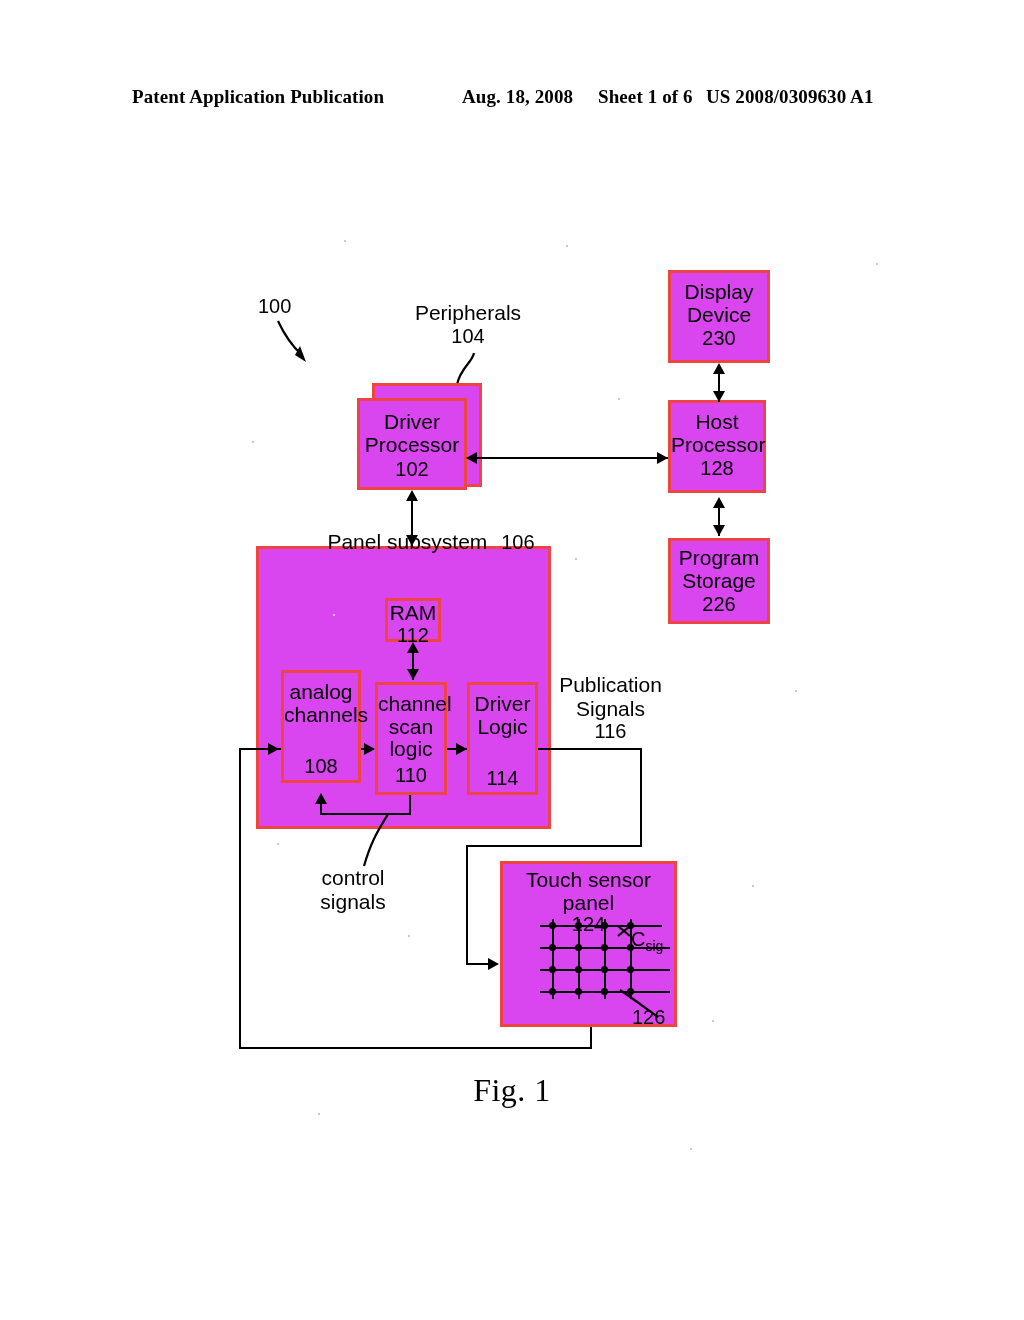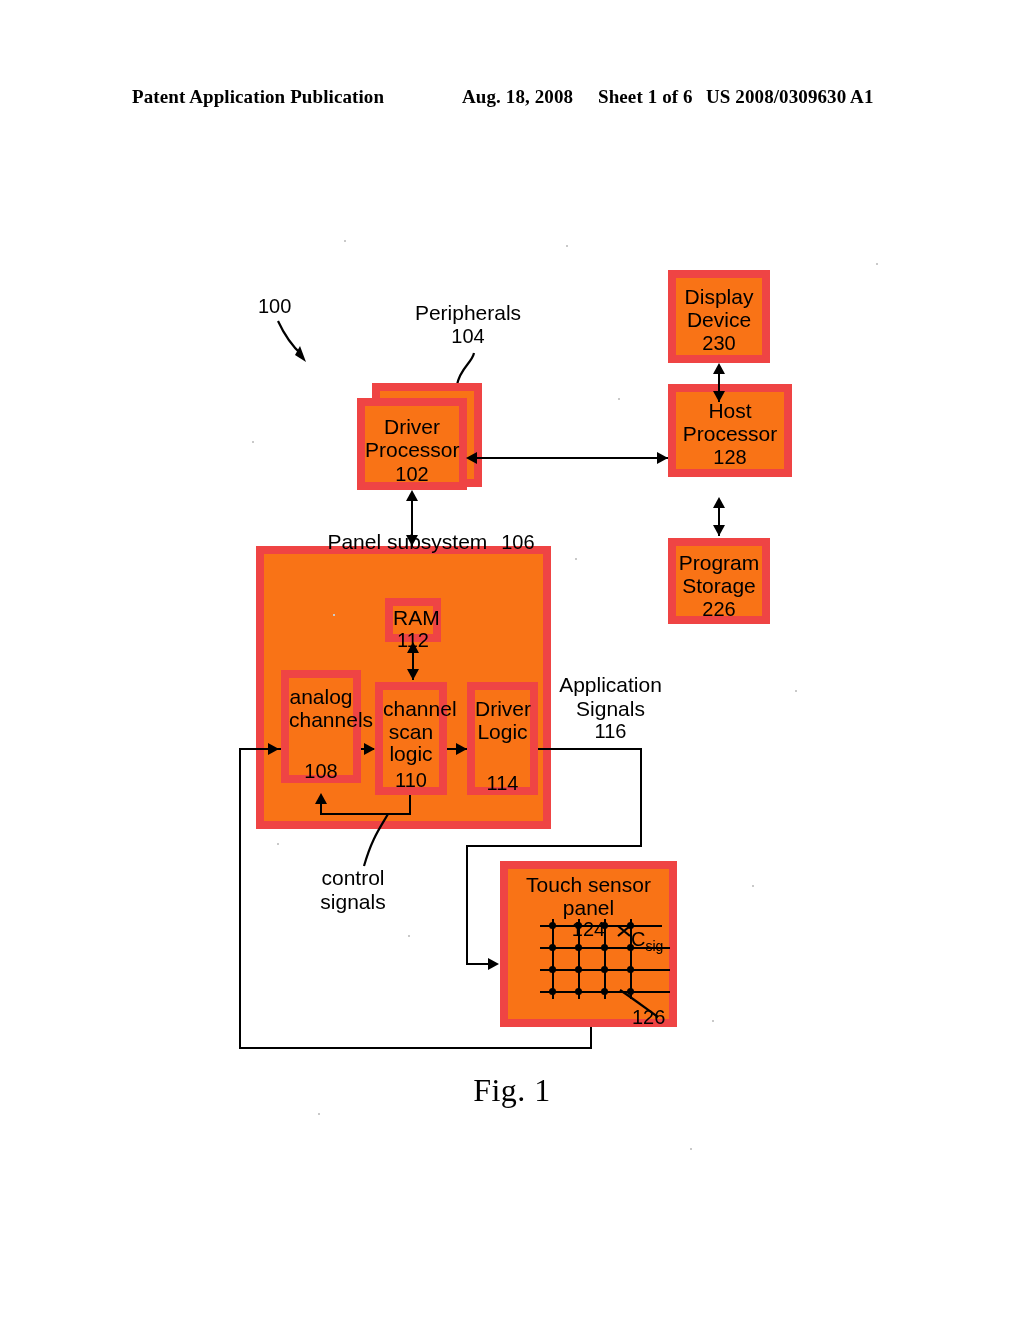--- a/index.html
+++ b/index.html
@@ -35,22 +35,22 @@
   }
   #header .h-pub   { position: absolute; left: 132px;  top: 0; }
   #header .h-date  { position: absolute; left: 462px;  top: 0; }
   #header .h-sheet { position: absolute; left: 598px;  top: 0; }
   #header .h-num   { position: absolute; left: 706px;  top: 0; }
 
   
   .box {
     position: absolute;
     box-sizing: border-box;
-    border: 8px solid #ef4444;
-    background: #f97316;
+    border: 3px solid #ef4444;
+    background: #d946ef;
     text-align: center;
     font-size: 21px;
     line-height: 1.08;
     color: #000;
   }
   .box .bl { display: block; }
   .box .ref { display: block; font-size: 20px; }
 
   .plain {
     position: absolute;
@@ -134,21 +134,21 @@
     <span class="bl">Processor</span>
     <span class="ref" style="margin-top:3px;">102</span>
   </div>
 
   <div class="box" style="left:668px; top:270px; width:102px; height:93px; padding-top:8px;">
     <span class="bl">Display</span>
     <span class="bl">Device</span>
     <span class="ref" style="margin-top:2px;">230</span>
   </div>
 
-  <div class="box" style="left:668px; top:384px; width:124px; height:93px; padding-top:8px;">
+  <div class="box" style="left:668px; top:400px; width:98px; height:93px; padding-top:8px;">
     <span class="bl">Host</span>
     <span class="bl">Processor</span>
     <span class="ref" style="margin-top:2px;">128</span>
   </div>
 
   <div class="box" style="left:668px; top:538px; width:102px; height:86px; padding-top:6px;">
     <span class="bl">Program</span>
     <span class="bl">Storage</span>
     <span class="ref" style="margin-top:2px;">226</span>
   </div>
@@ -216,21 +216,21 @@
 
   <svg class="leader" style="left:350px; top:812px; width:42px; height:56px;" viewBox="0 0 42 56">
     <path d="M38,2 C30,16 22,26 14,54" stroke="#000" stroke-width="2.2" fill="none"></path>
   </svg>
   <div class="plain" style="left:288px; top:866px; width:130px;">
     <span class="bl" style="display:block;">control</span>
     <span class="bl" style="display:block;">signals</span>
   </div>
 
   <div class="plain" style="left:548px; top:673px; width:125px;">
-    <span class="bl" style="display:block;">Application</span>
+    <span class="bl" style="display:block;">Publication</span>
     <span class="bl" style="display:block;">Signals</span>
     <span class="bl" style="display:block; font-size:20px;">116</span>
   </div>
 
   <div class="h-line" style="left:538px; top:748px; width:104px;"></div>
   <div class="v-line" style="left:640px; top:748px; height:99px;"></div>
   <div class="h-line" style="left:466px; top:845px; width:176px;"></div>
   <div class="v-line" style="left:466px; top:845px; height:120px;"></div>
   <div class="h-line" style="left:466px; top:963px; width:24px;"></div>
   <div class="arr arr-right" style="left:488px; top:958px;"></div>

